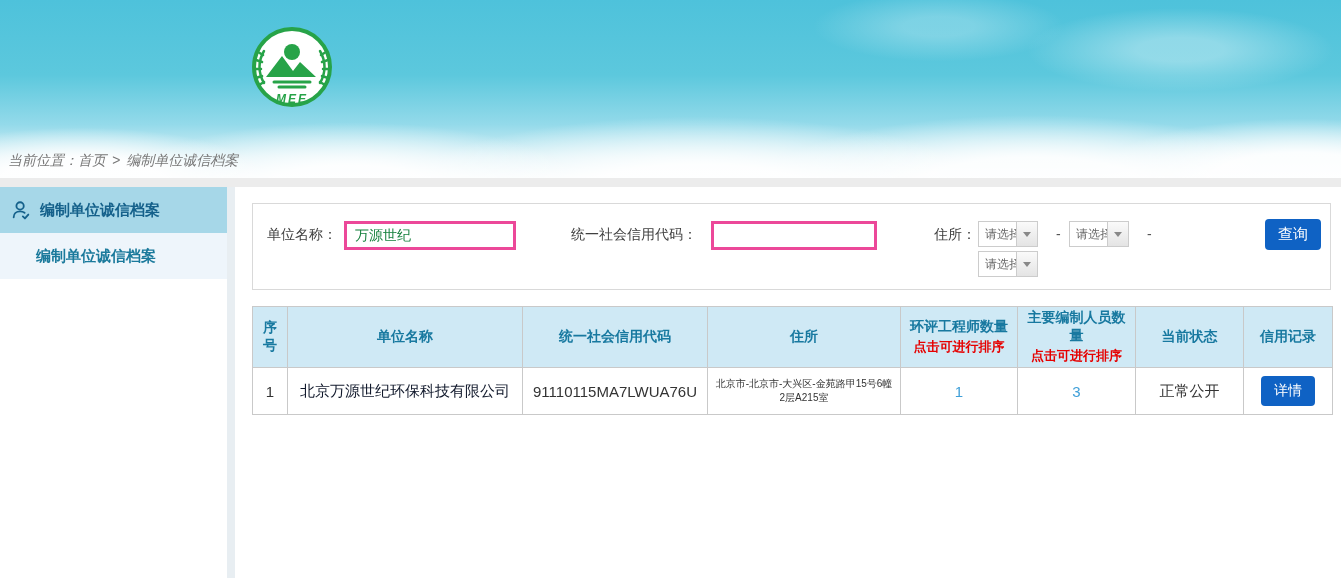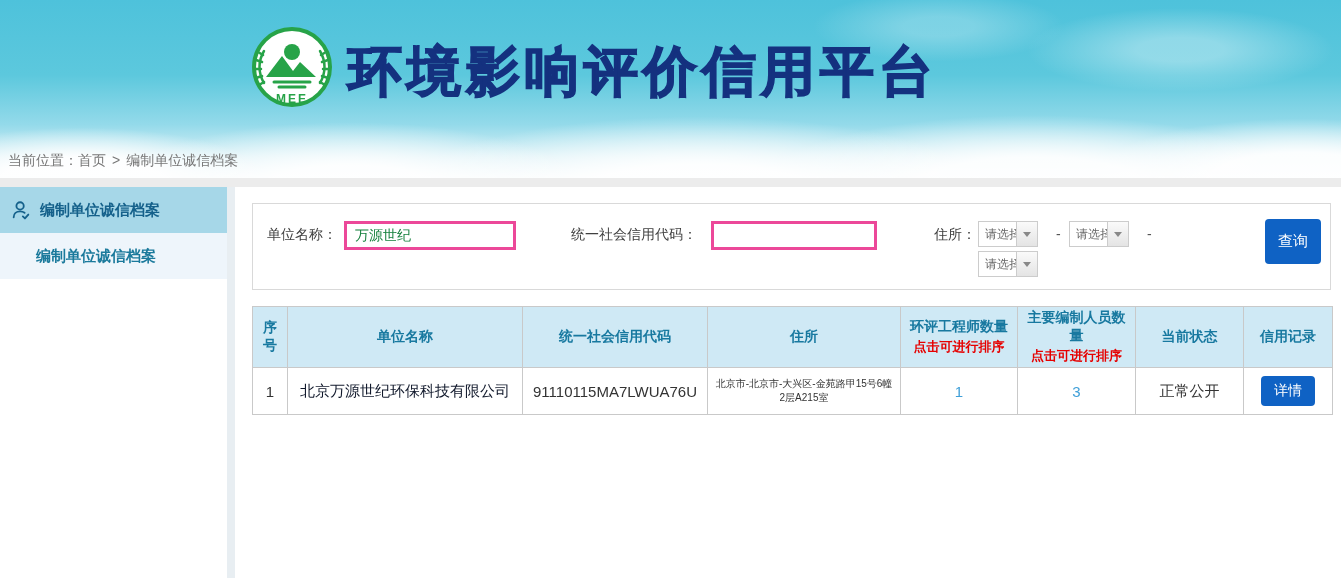--- a/index.html
+++ b/index.html
@@ -11,20 +11,21 @@
     position:relative; width:100%; height:178px;
     background:
       radial-gradient(ellipse 260px 70px at 6% 100%, rgba(255,255,255,.95) 30%, rgba(255,255,255,0) 72%),
       radial-gradient(ellipse 340px 95px at 26% 106%, rgba(255,255,255,.92) 25%, rgba(255,255,255,0) 70%),
       radial-gradient(ellipse 430px 115px at 52% 112%, rgba(255,255,255,.94) 30%, rgba(255,255,255,0) 72%),
       radial-gradient(ellipse 390px 100px at 77% 104%, rgba(255,255,255,.9) 28%, rgba(255,255,255,0) 70%),
       radial-gradient(ellipse 300px 85px at 97% 100%, rgba(255,255,255,.92) 30%, rgba(255,255,255,0) 70%),
       radial-gradient(ellipse 220px 60px at 88% 28%, rgba(255,255,255,.35) 20%, rgba(255,255,255,0) 70%),
       radial-gradient(ellipse 180px 50px at 70% 15%, rgba(255,255,255,.25) 20%, rgba(255,255,255,0) 70%),
       linear-gradient(180deg,#4ec2db 0%,#5cc8dd 42%,#94daea 70%,#d7f0f6 88%,#f3fafc 100%);
+    font-style: italic;
   }
   .logo{ position:absolute; left:248px; top:25px; width:88px; height:88px; }
   .site-title{
     position:absolute; left:348px; top:36px;
     font-size:54px; font-weight:900; letter-spacing:5px; color:#14317f;
     -webkit-text-stroke:1.5px #14317f;
   }
   .breadcrumb{
     position:absolute; left:8px; bottom:8px;
     font-size:14px; color:#777;
@@ -85,21 +86,21 @@
     background:linear-gradient(180deg,#fafafa,#e4e4e4);
     display:flex; align-items:center; justify-content:center;
   }
   .dd-arrow{ width:0; height:0; border-left:4px solid transparent;
     border-right:4px solid transparent; border-top:5px solid #888; }
   .dash{ position:absolute; font-size:14px; color:#555; line-height:27px; }
   .dash-1{ left:803px; top:17px; }
   .dash-2{ left:894px; top:17px; }
 
   .btn-query{
-    position:absolute; right:9px; top:15px; width:56px; height:45px;
+    position:absolute; right:9px; top:15px; width:56px; height:31px;
     background:#0f62c4; color:#fff; font-size:15px; border:none; border-radius:4px;
     cursor:pointer; font-family:inherit;
   }
 
   
   .result-table{
     position:absolute; left:17px; top:119px; border-collapse:collapse;
     table-layout:fixed; width:1080px; background:#fff;
   }
   .result-table th, .result-table td{
@@ -130,21 +131,20 @@
     <path d="M18 52 L34 31 L45 46 L52 37 L68 52 Z" fill="#27a348"></path>
     <path d="M26 57 h36 M31 62 h26" stroke="#27a348" stroke-width="3" stroke-linecap="round" fill="none"></path>
     <g stroke="#27a348" stroke-width="2.5" fill="none" stroke-linecap="round">
       <path d="M16 26 C10 36 10 48 16 58"></path>
       <path d="M72 26 C78 36 78 48 72 58"></path>
       <path d="M15 30 l-5 -3 M14 37 l-6 -2 M13 44 l-6 0 M14 51 l-6 2 M16 57 l-5 3"></path>
       <path d="M73 30 l5 -3 M74 37 l6 -2 M75 44 l6 0 M74 51 l6 2 M72 57 l5 3"></path>
     </g>
     <text x="44" y="78" text-anchor="middle" font-size="12" font-weight="bold" fill="#27a348" letter-spacing="2">MEE</text>
   </svg>
-  <div class="site-title">环境影响评价信用平台</div>
 
   <div class="breadcrumb">
     <span>当前位置：</span><a>首页</a><span class="crumb-sep">&gt;</span><span>编制单位诚信档案</span>
   </div>
 </div>
 
 <div class="gray-bar"></div>
 
 <div class="main">
 

